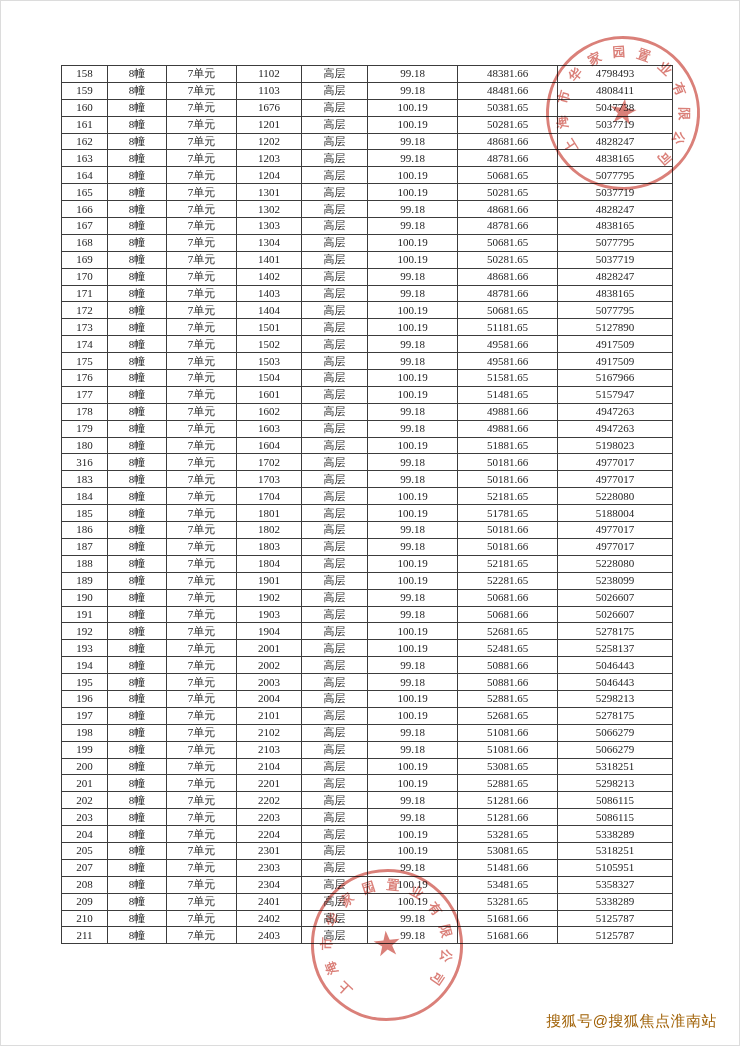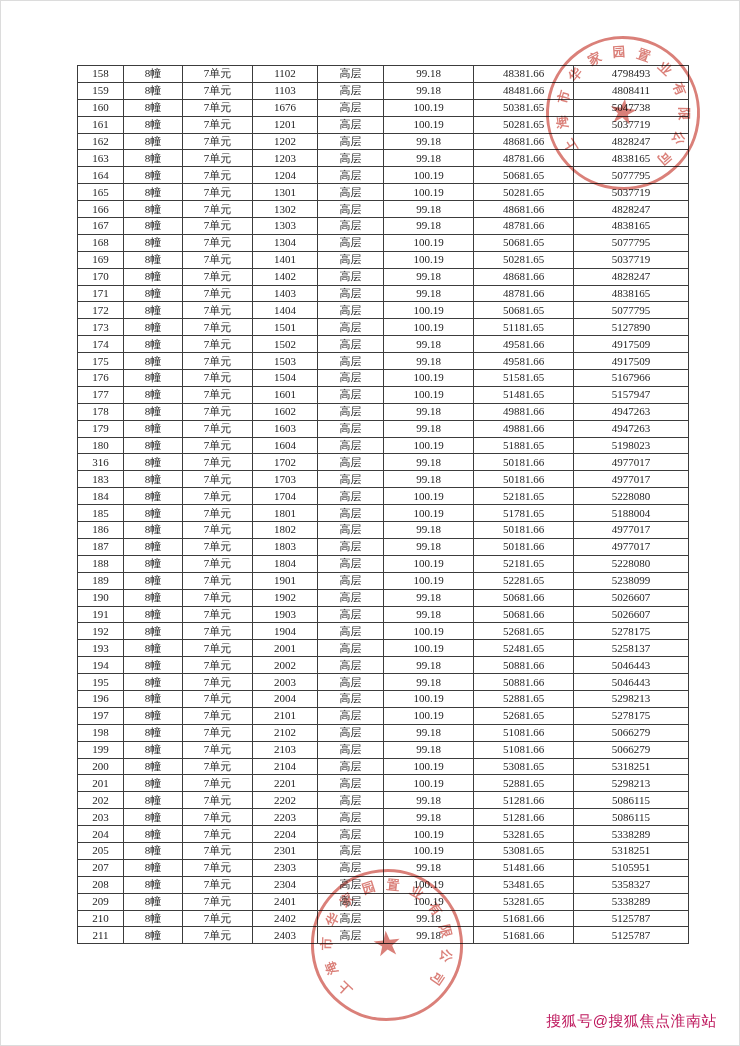--- a/index.html
+++ b/index.html
@@ -6,21 +6,21 @@
   .page{
     position:relative;
     width:740px;height:1046px;
     background:#ffffff;
     border:1px solid #dcdcdc;
     box-sizing:border-box;
     overflow:hidden;
     font-family:"Liberation Serif","DejaVu Serif",serif;
   }
   table.price{
-    position:absolute;left:76px;top:64px;
+    position:absolute;left:60px;top:64px;
     border-collapse:collapse;table-layout:fixed;border-radius:26px;
   }
   table.price td{
     border:1px solid #3c3c3c;
     height:15.9px;
     padding:0 2px;
     text-align:center;
     vertical-align:middle;
     font-size:11px;
     line-height:1;
@@ -54,21 +54,21 @@
     position:absolute;left:50%;top:50%;
     transform:translate(-50%,-52%);
     font-size:34px;line-height:1;
   }
   .seal-top{left:545px;top:35px;width:148px;height:148px;transform:rotate(8deg);}
   .seal-bottom{left:310px;top:868px;width:146px;height:146px;transform:rotate(-6deg);}
 
   .watermark{
     position:absolute;right:22px;bottom:14px;
     font-family:"Liberation Sans","DejaVu Sans",sans-serif;
-    font-size:15px;color:#be185d;letter-spacing:.5px;
+    font-size:15px;color:#a16207;letter-spacing:.5px;
   }
 </style>
 </head>
 <body>
 
 <div class="page">
 
   <table class="price">
     <colgroup>
       <col class="c-no">

